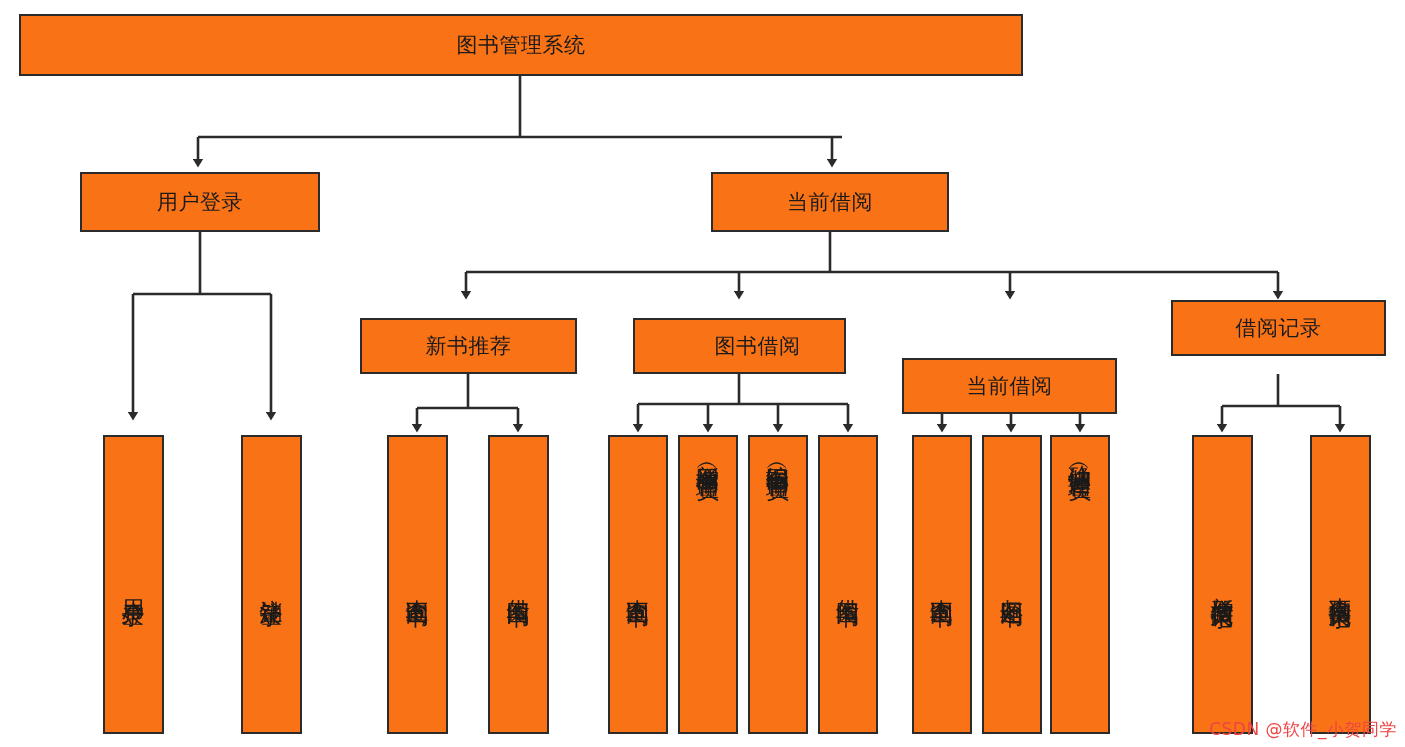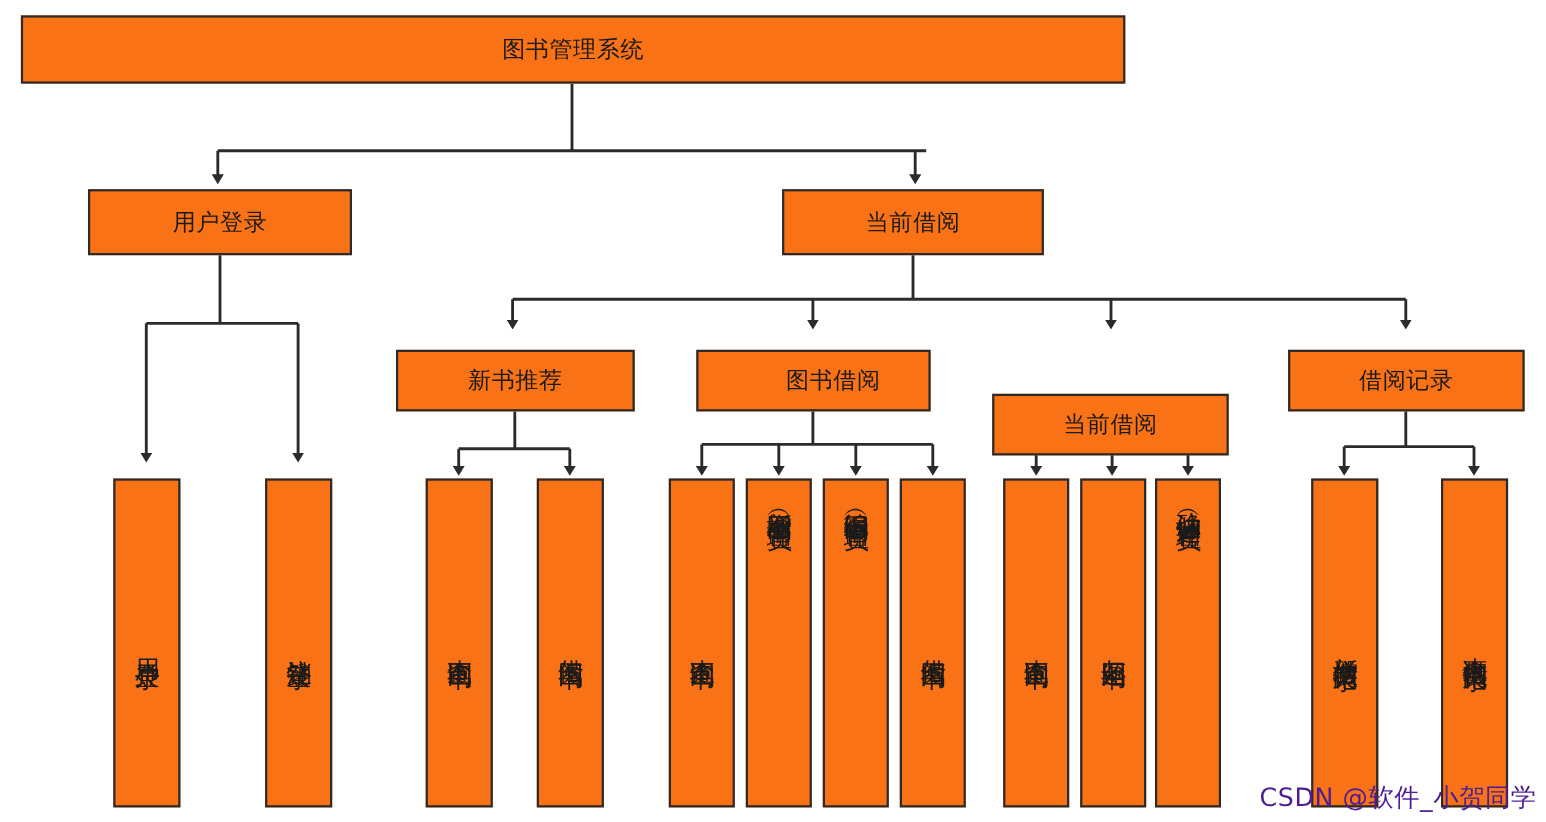--- a/index.html
+++ b/index.html
@@ -58,22 +58,22 @@
     max-height: 275px;
   }
   .node.vertical.centered {
     align-items: center;
     padding-top: 0;
   }
   #watermark {
     position: absolute;
     right: 8px;
     bottom: 6px;
-    font-size: 23px;
-    color: #4c1d95;
+    font-size: 17px;
+    color: #ef4444;
     letter-spacing: 0.5px;
     z-index: 5;
     white-space: nowrap;
   }
 </style>
 </head>
 <body>
 
 <div id="canvas">
 
@@ -140,21 +140,21 @@
 
   <div class="node" style="left:360px; top:318px; width:217px; height:56px;">
     <span class="label">新书推荐</span>
   </div>
   <div class="node" style="left:633px; top:318px; width:213px; height:56px;padding-left:36px;">
     <span class="label">图书借阅</span>
   </div>
   <div class="node" style="left:902px; top:318px; width:215px; height:56px;margin-top:40px;">
     <span class="label">当前借阅</span>
   </div>
-  <div class="node" style="left:1171px; top:318px; width:215px; height:56px;">
+  <div class="node" style="left:1171px; top:300px; width:215px; height:56px;">
     <span class="label">借阅记录</span>
   </div>
 
   <div class="node vertical centered" style="left:103px; top:435px; width:61px; height:299px;">
     <span class="label">用户登录</span>
   </div>
   <div class="node vertical centered" style="left:241px; top:435px; width:61px; height:299px;">
     <span class="label">注销登录</span>
   </div>
 

